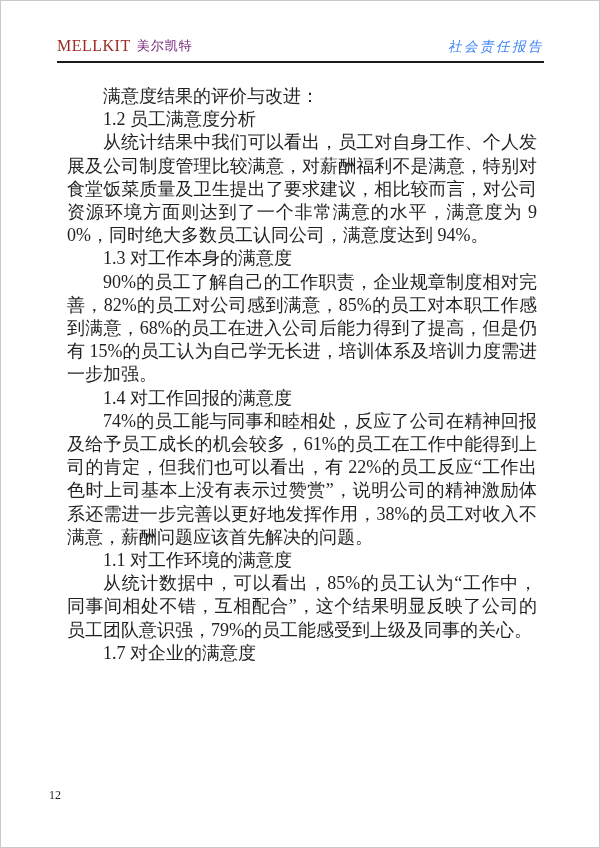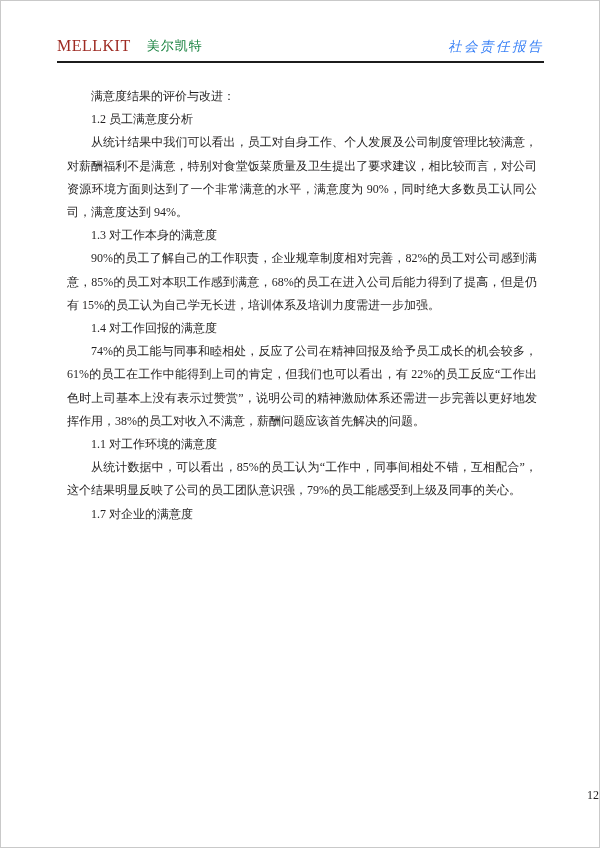--- a/index.html
+++ b/index.html
@@ -17,58 +17,58 @@
     position: absolute;
     left: 56px;
     right: 55px;
     top: 36px;
     display: flex;
     justify-content: space-between;
     align-items: baseline;
     border-bottom: 2px solid #1c1c1c;
     padding-bottom: 5px;
   }
-  .brand { display: flex; align-items: flex-start; gap: 16px; }
+  .brand { display: flex; align-items: flex-start; gap: 6px; }
   .brand-latin {
     font-size: 16px;
     letter-spacing: 0.5px;
     font-weight: normal;
   }
   .brand-cn {
     font-size: 13px;
-    color: #15803d;
+    color: #701a75;
     letter-spacing: 1px;
   }
   .report-title {
     font-size: 13.5px;
     font-style: italic;
     letter-spacing: 2.5px;
     color: #3b82f6;
   }
   .content {
     position: absolute;
     left: 66px;
     right: 62px;
     top: 84px;
   }
   .content p {
     margin: 0;
-    font-size: 12px;
+    font-size: 18px;
     line-height: 23.2px;
     text-indent: 2em;
     text-align: justify;
     word-break: break-all;
     color: #211f1f;
   }
   .footer {
     position: absolute;
     left: 0;
     right: 0;
     bottom: 44px;
-    text-align: right;
+    text-align: left;
     margin-left: 48px;
   }
   .page-number {
     font-size: 12px;
     color: #211f1f;
   }
 </style>
 </head>
 <body>
 

